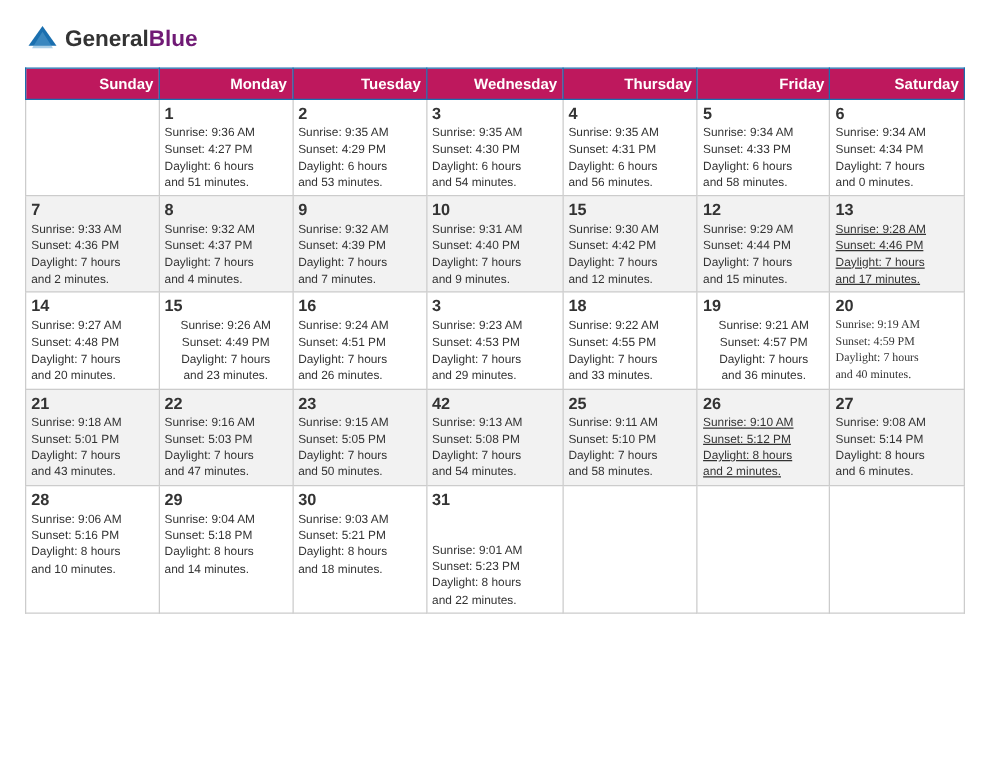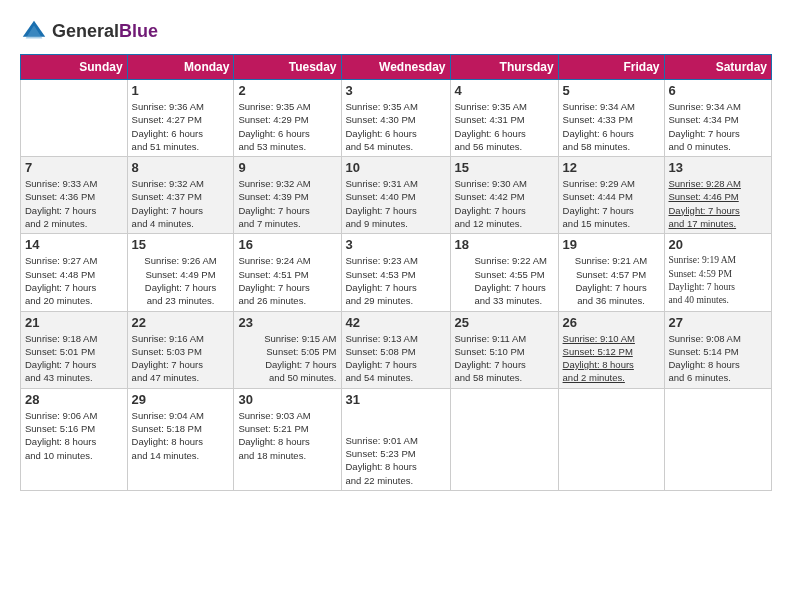--- a/index.html
+++ b/index.html
@@ -253,21 +253,21 @@
           </td>
           <td>
             <div class="day-num">3</div>
             <div class="day-info" style="white-space: pre-line;">Sunrise: 9:23 AM
 Sunset: 4:53 PM
 Daylight: 7 hours
 and 29 minutes.</div>
           </td>
           <td>
             <div class="day-num">18</div>
-            <div class="day-info" style="white-space: pre-line; margin-left: 20px;">Sunrise: 9:22 AM
+            <div class="day-info" style="white-space: pre-line;">Sunrise: 9:22 AM
 Sunset: 4:55 PM
 Daylight: 7 hours
 and 33 minutes.</div>
           </td>
           <td>
             <div class="day-num">19</div>
             <div class="day-info" style="white-space: pre-line; text-align: center;">Sunrise: 9:21 AM
 Sunset: 4:57 PM
 Daylight: 7 hours
 and 36 minutes.</div>
@@ -290,21 +290,21 @@
           </td>
           <td>
             <div class="day-num">22</div>
             <div class="day-info" style="white-space: pre-line;">Sunrise: 9:16 AM
 Sunset: 5:03 PM
 Daylight: 7 hours
 and 47 minutes.</div>
           </td>
           <td>
             <div class="day-num">23</div>
-            <div class="day-info" style="white-space: pre-line; text-align: right;">Sunrise: 9:15 AM
+            <div class="day-info" style="white-space: pre-line;">Sunrise: 9:15 AM
 Sunset: 5:05 PM
 Daylight: 7 hours
 and 50 minutes.</div>
           </td>
           <td>
             <div class="day-num">42</div>
             <div class="day-info" style="white-space: pre-line;">Sunrise: 9:13 AM
 Sunset: 5:08 PM
 Daylight: 7 hours
 and 54 minutes.</div>

